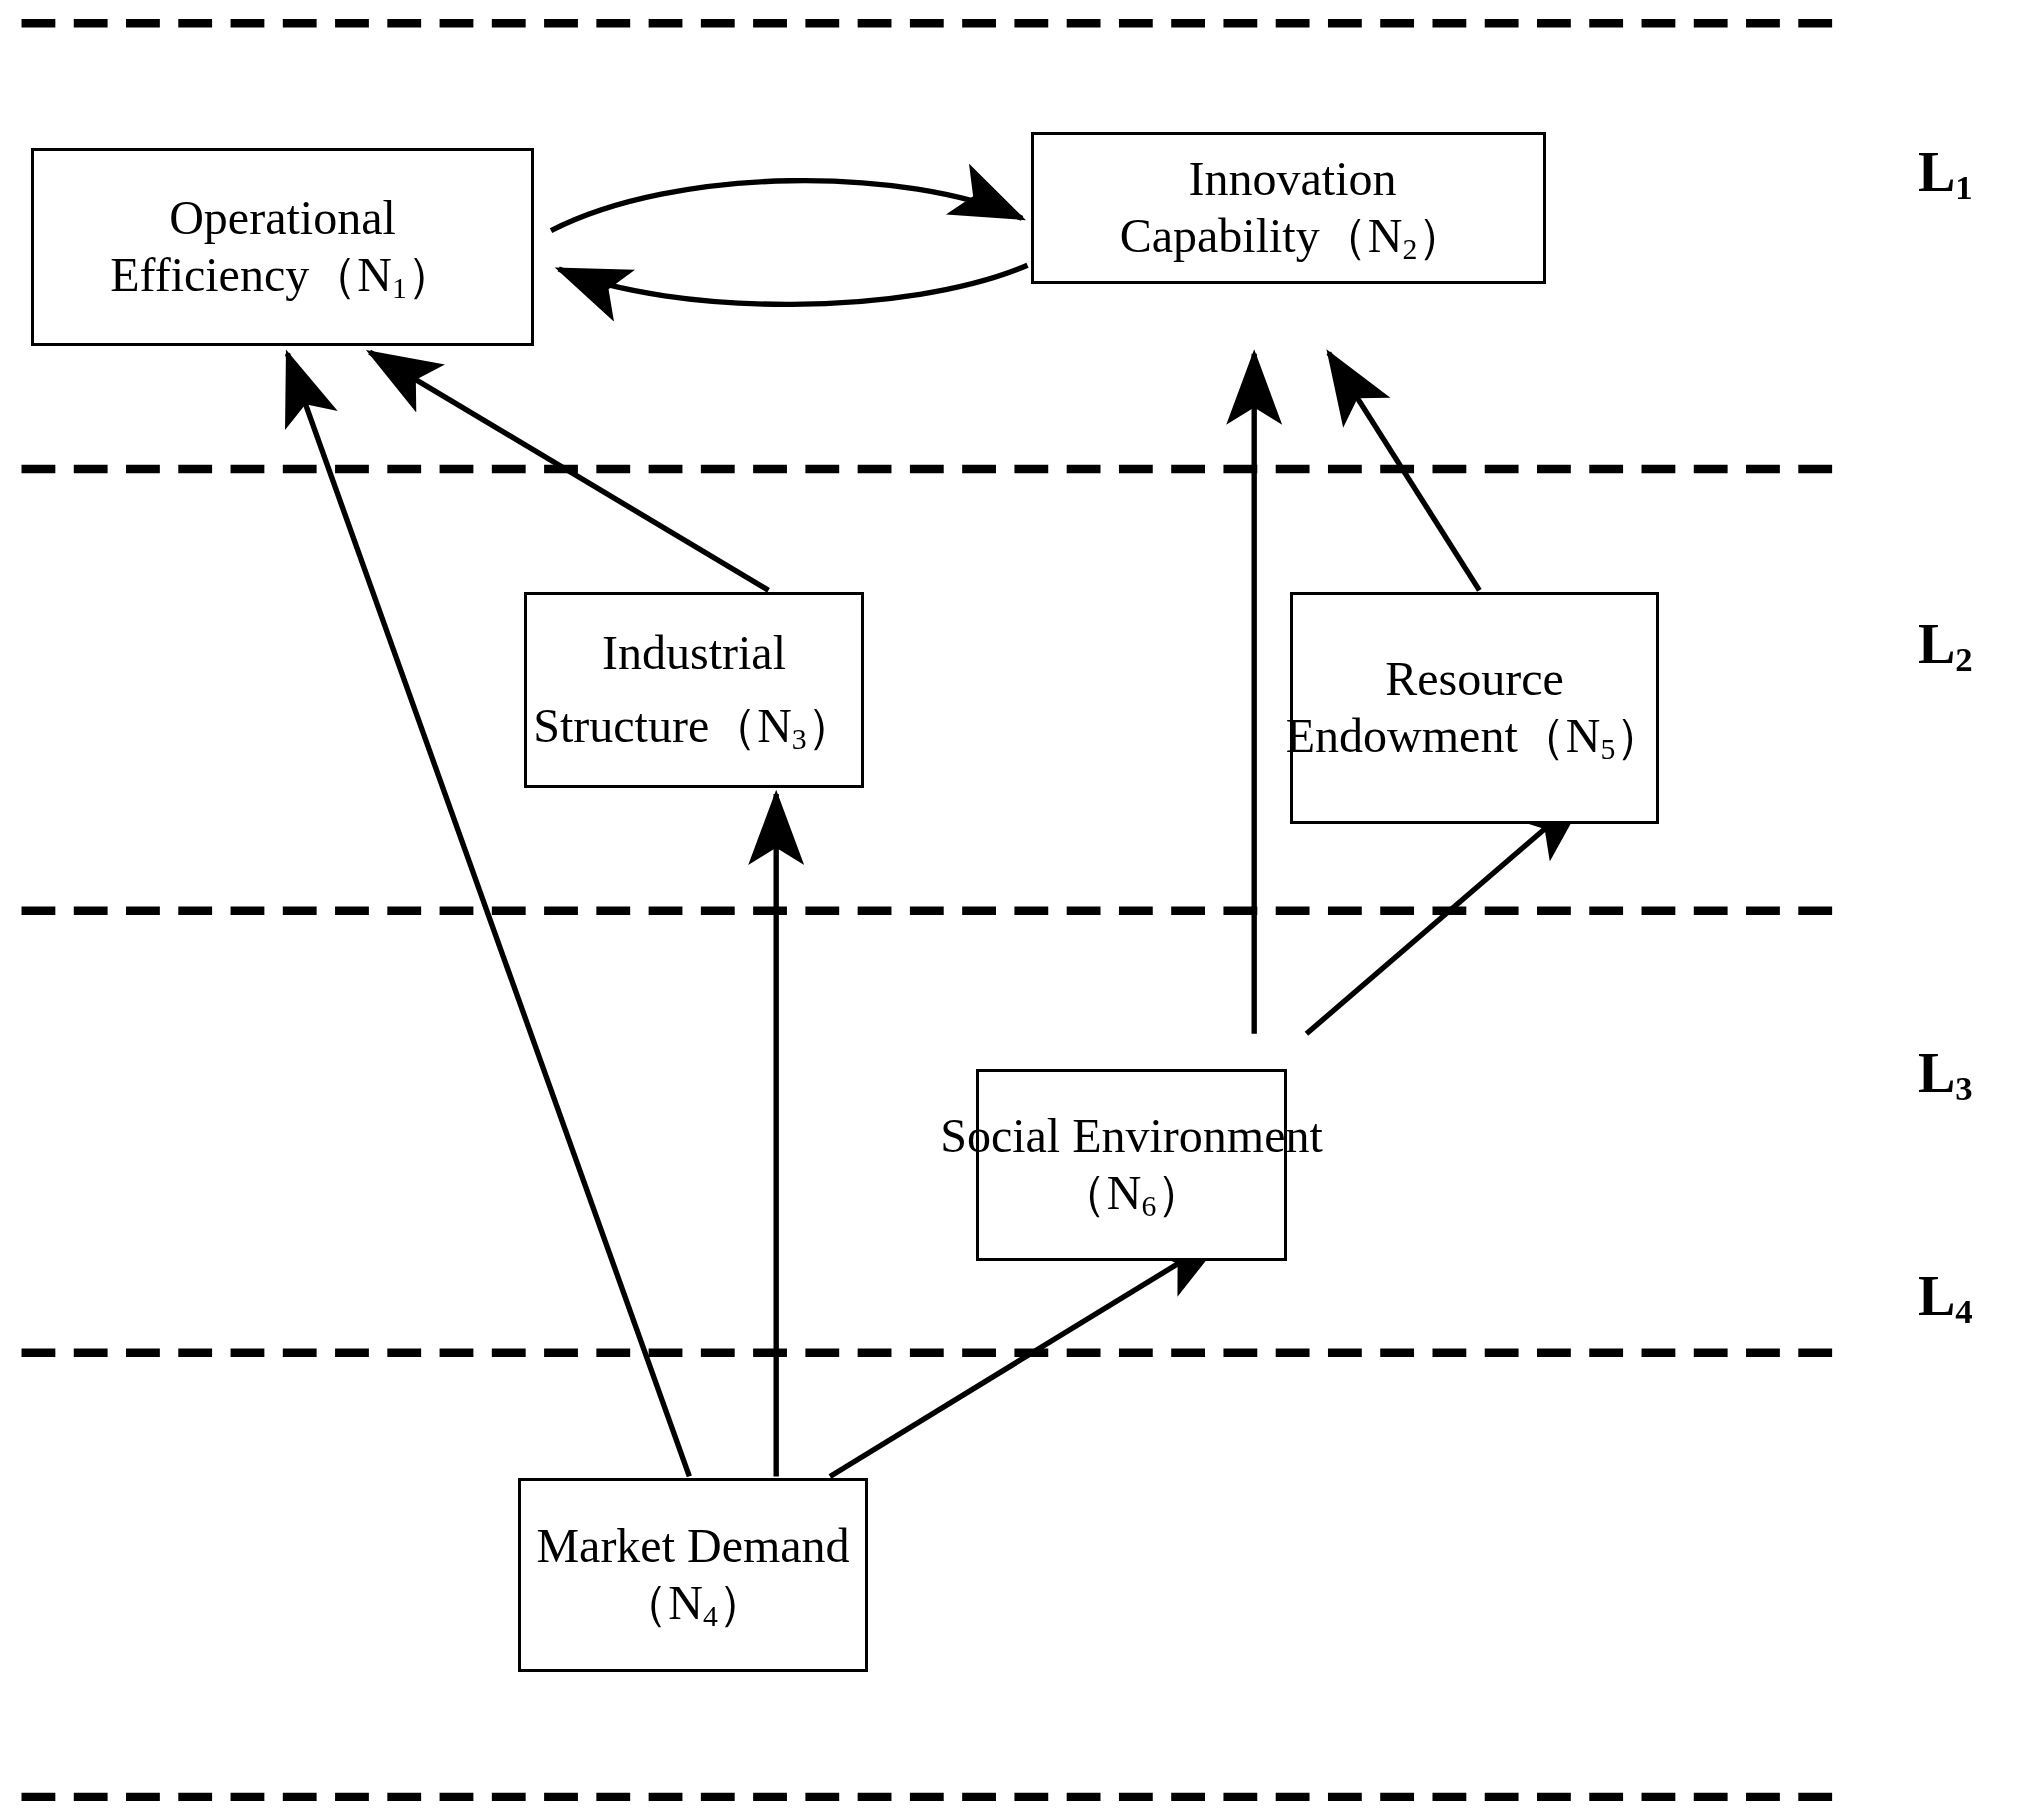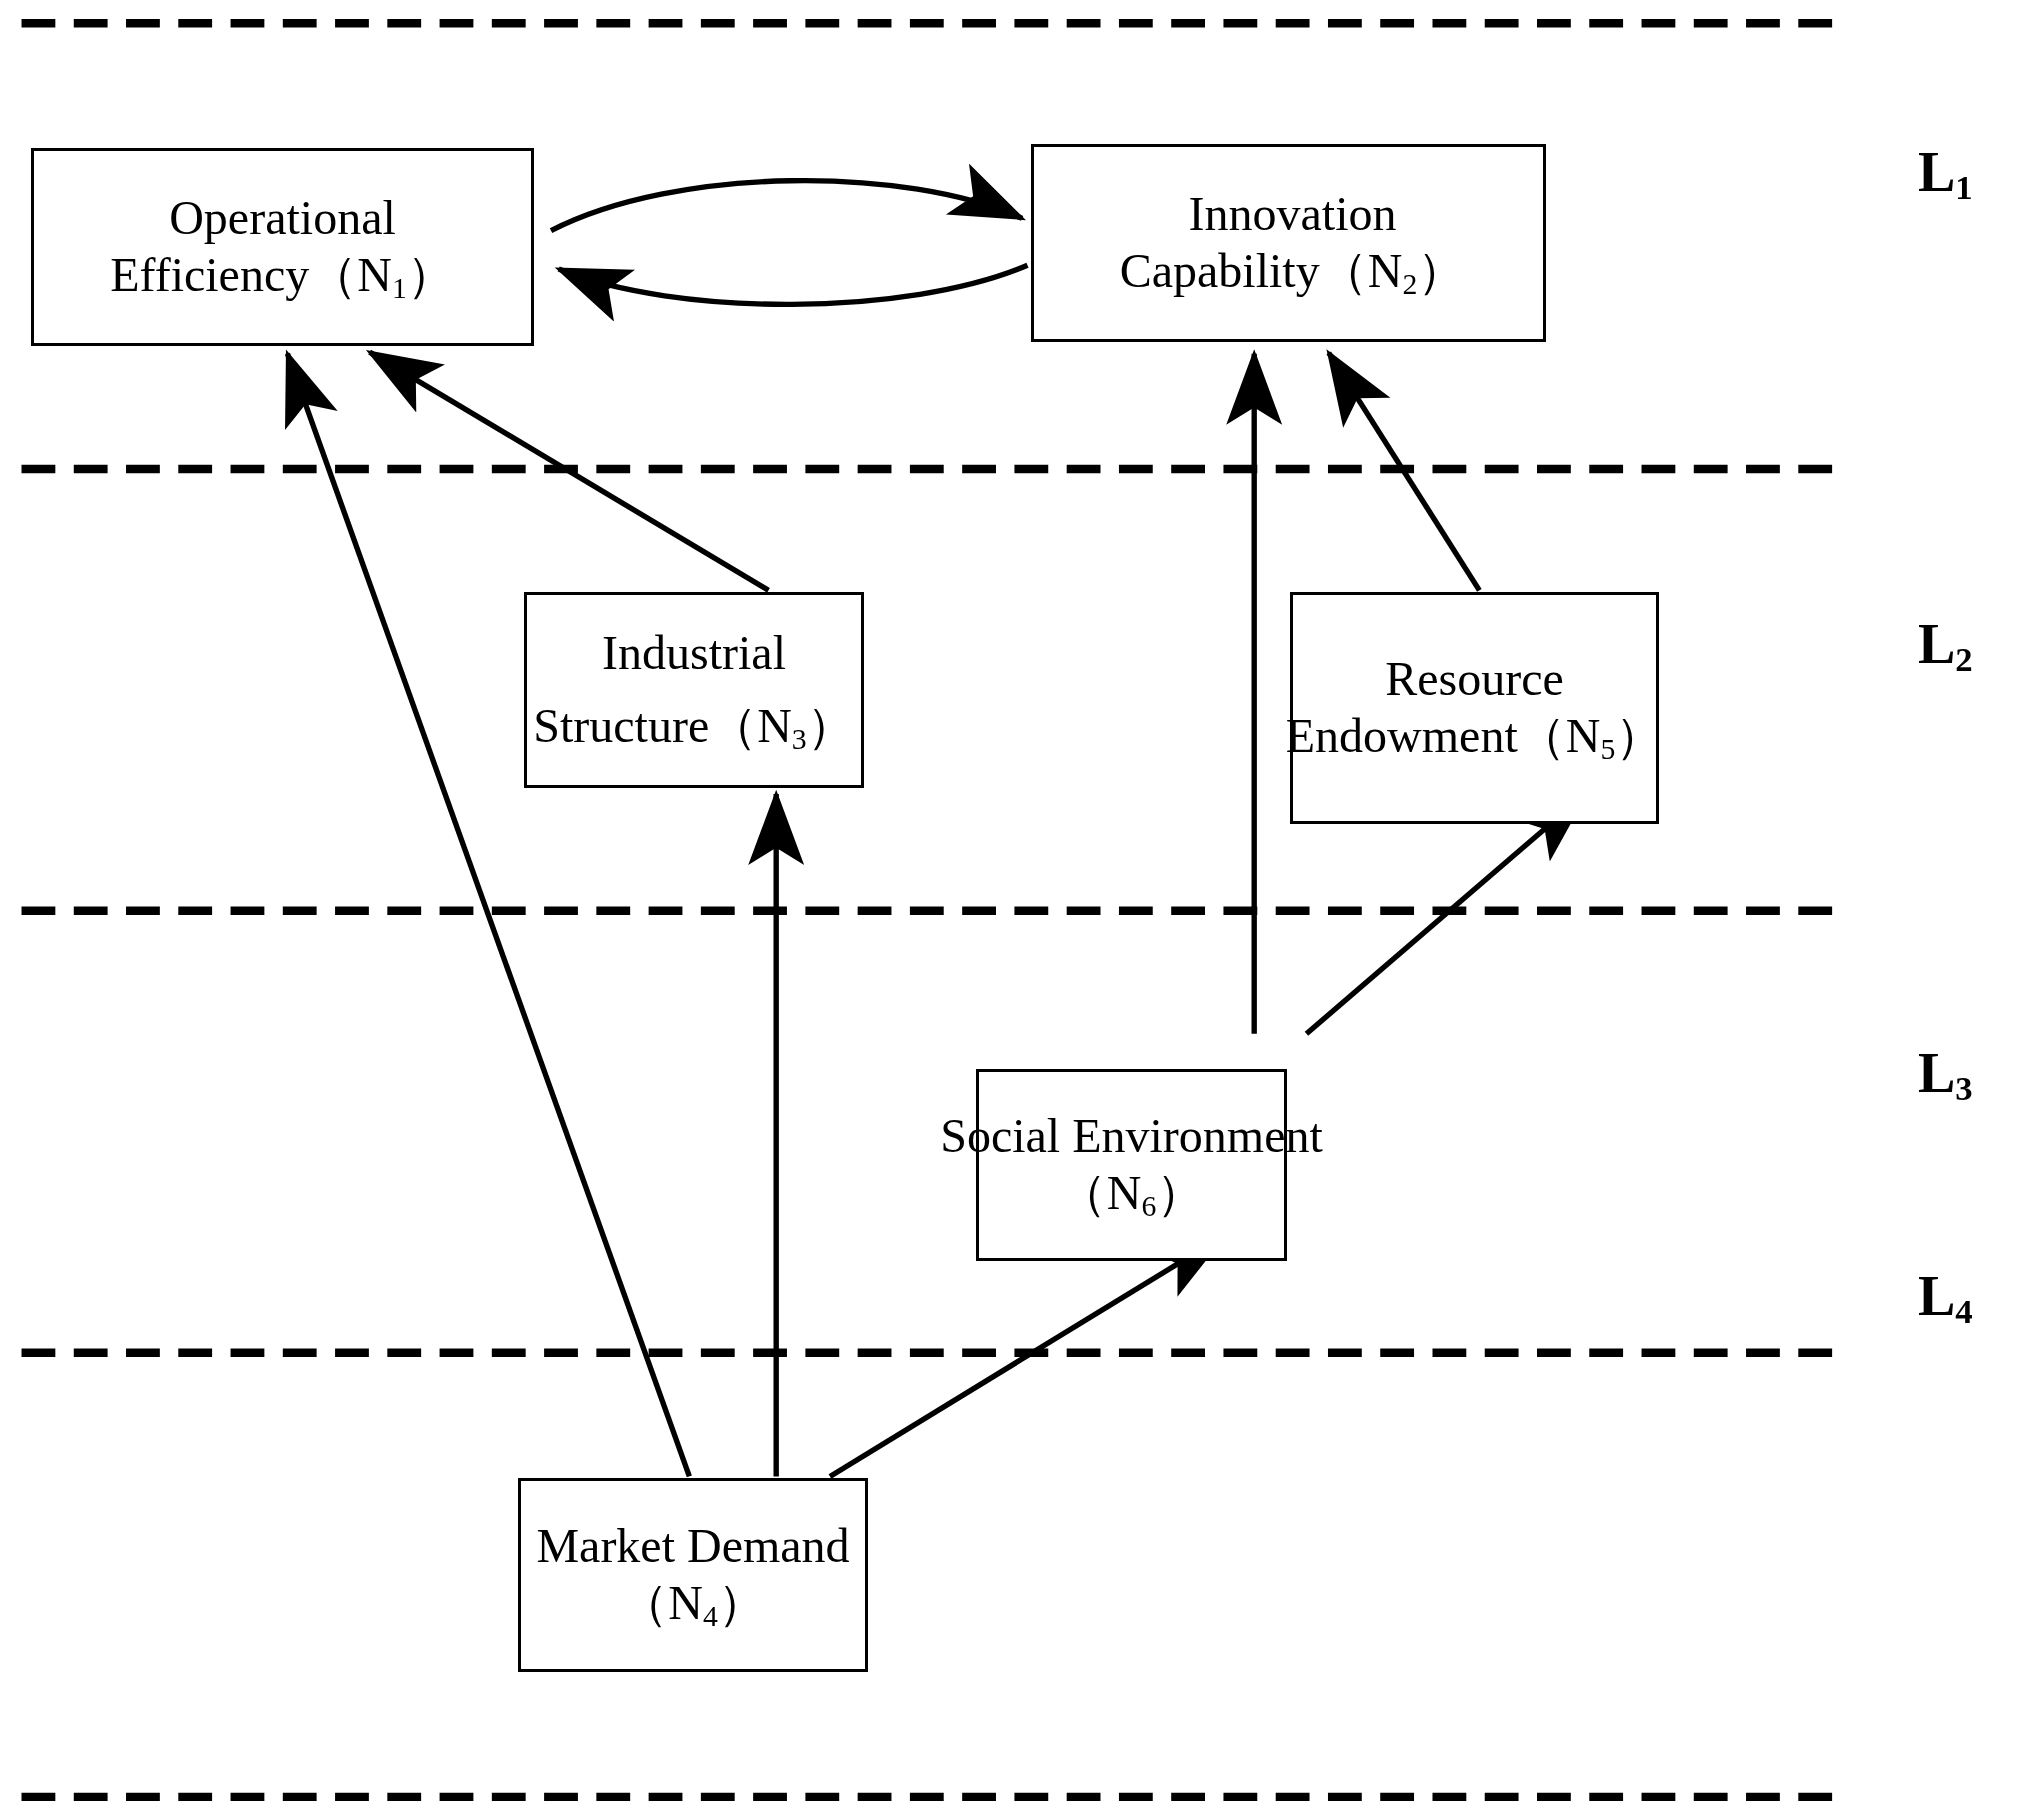--- a/index.html
+++ b/index.html
@@ -56,21 +56,21 @@
 
       <line x1="1925" y1="768" x2="1729" y2="459" marker-end="url(#ah)"></line>
     </g>
   </svg>
 
   <div class="node nfont" style="left:31px;top:148px;width:503px;height:198px;">
     <span class="ln">Operational</span>
     <span class="ln"><span>Efficiency（N</span><span class="nsub">1</span><span>）</span></span>
   </div>
 
-  <div class="node nfont" style="left:1031px;top:144px;width:515px;height:198px;padding-left:8px;">
+  <div class="node nfont" style="left:1031px;top:132px;width:515px;height:152px;padding-left:8px;">
     <span class="ln">Innovation</span>
     <span class="ln"><span>Capability（N</span><span class="nsub">2</span><span>）</span></span>
   </div>
 
   <div class="node nfont" style="left:524px;top:592px;width:340px;height:196px;gap:16px;">
     <span class="ln">Industrial</span>
     <span class="ln"><span>Structure（N</span><span class="nsub">3</span><span>）</span></span>
   </div>
 
   <div class="node nfont" style="left:1290px;top:592px;width:369px;height:232px;">

